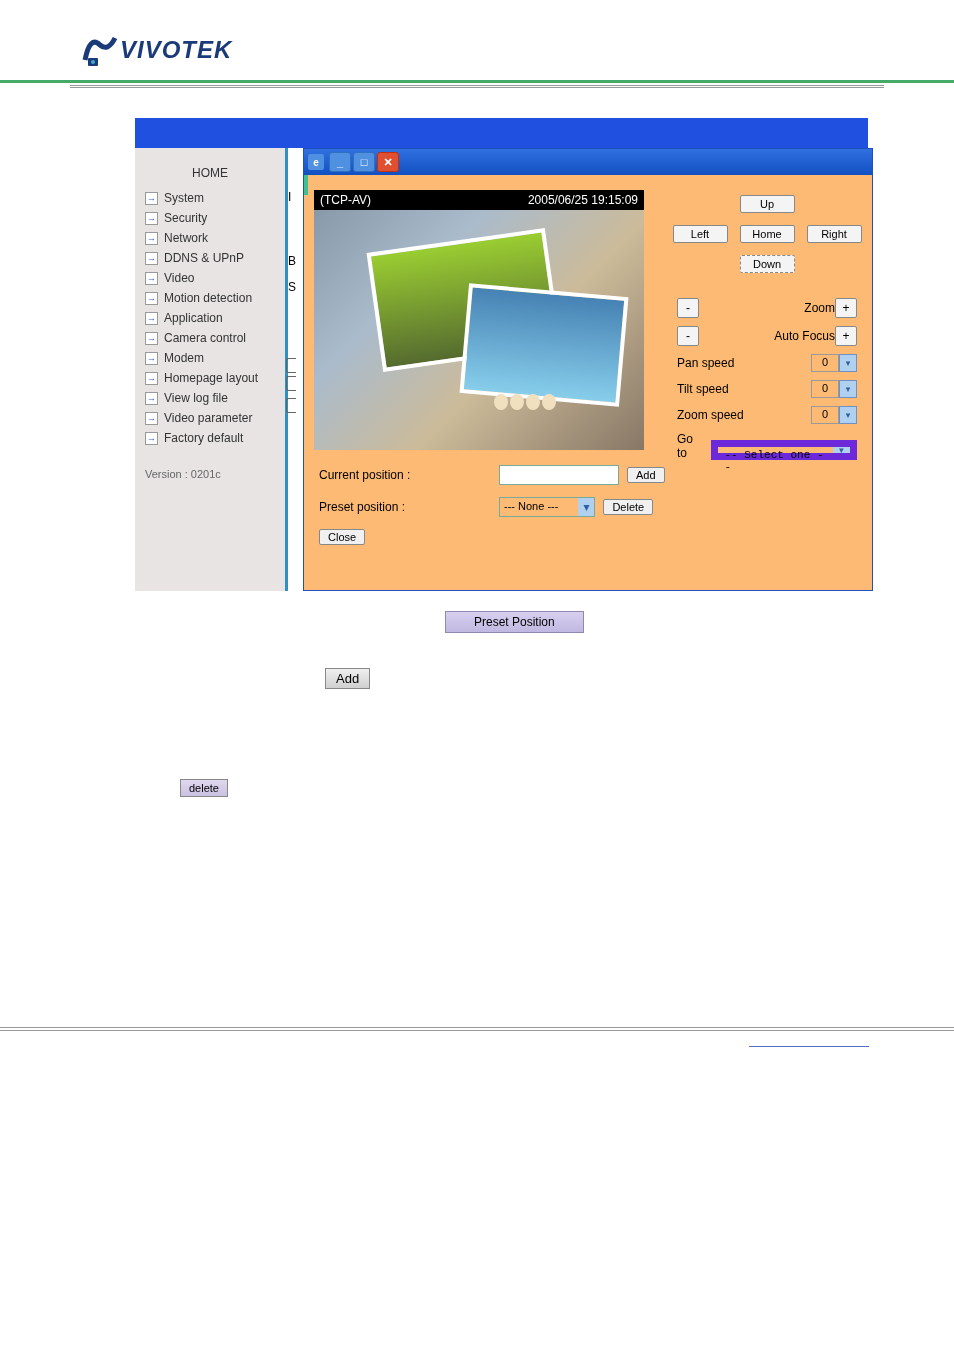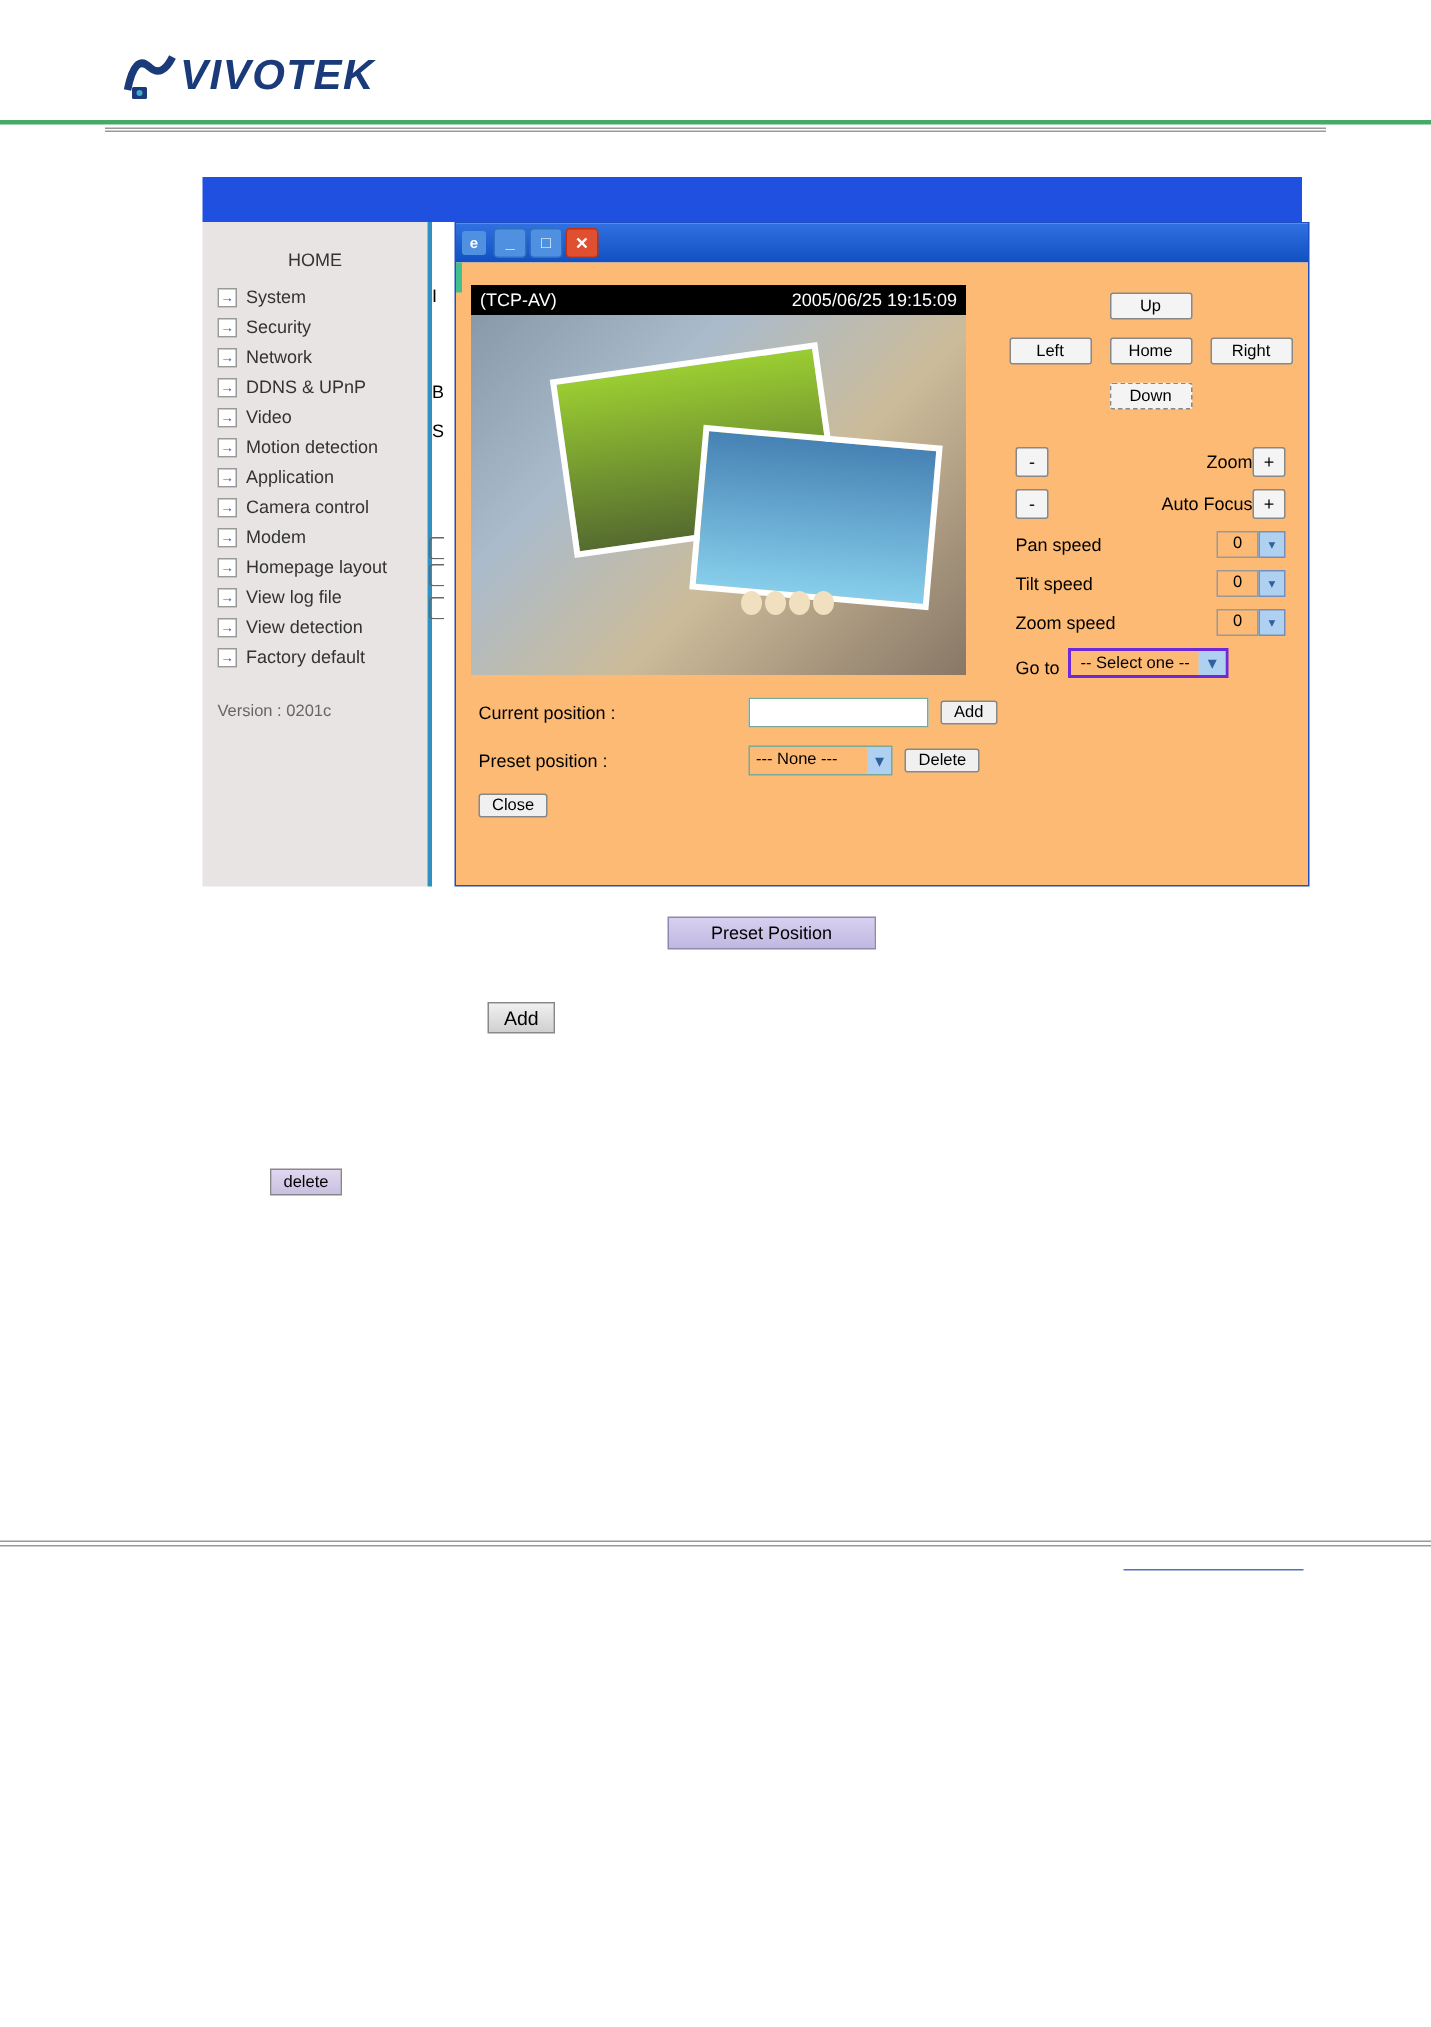--- a/index.html
+++ b/index.html
@@ -1,21 +1,21 @@
 <!DOCTYPE html>
 <html><head>
   <meta charset="utf-8">
   <style>
     * { margin: 0; padding: 0; box-sizing: border-box; }
     body { font-family: Arial, sans-serif; background: #fff; width: 954px; }
     
     .page-header { padding: 30px 0 10px 80px; border-bottom: 3px solid #4a6; }
     .logo { display: flex; align-items: center; }
     .logo-icon { width: 40px; height: 40px; position: relative; }
-    .logo-text { font-size: 28px; font-weight: bold; font-style: italic; color: #1a3a7a; letter-spacing: 1px; }
+    .logo-text { font-size: 24px; font-weight: bold; font-style: italic; color: #1a3a7a; letter-spacing: 1px; }
     
     .double-line-top { border-top: 1px solid #999; border-bottom: 1px solid #999; height: 3px; margin: 2px 70px 0; }
     
     .main-area { margin-top: 30px; display: flex; }
     
     
     .blue-bar { width: 150px; height: 30px; background: #2050e0; margin-left: 135px; }
     
     .content-wrapper { display: flex; margin-left: 135px; }
     
@@ -68,21 +68,21 @@
     .dpad-down { border: 1px dashed #888; }
     
     .ctrl-row { display: flex; align-items: center; justify-content: space-between; margin-bottom: 8px; }
     .sq-btn { width: 22px; height: 20px; border: 1px solid #888; background: #f4f4f4; display: flex; align-items: center; justify-content: center; font-size: 12px; cursor: pointer; border-radius: 2px; }
     .ctrl-label { flex: 1; text-align: right; }
     .speed-select { display: flex; align-items: center; }
     .speed-select .num { border: 1px solid #999; width: 28px; height: 18px; text-align: center; font-size: 11px; padding-top: 1px; }
     .speed-select .arr { width: 18px; height: 18px; background: #b0d0f0; border: 1px solid #7090c0; display: flex; align-items: center; justify-content: center; font-size: 9px; color: #3060a0; }
     
     .goto-row { display: flex; align-items: flex-end; gap: 6px; margin-top: 6px; }
-    .goto-select { display: flex; border: 2px solid #6d28d9; height: 20px; }
+    .goto-select { display: flex; border: 7px solid #6d28d9; height: 20px; font-family: Liberation Mono, monospace; }
     .goto-select .val { padding: 2px 6px; font-size: 11px; }
     
     .preset-btn { background: linear-gradient(#d8d0f0, #c0b8e0); border: 1px solid #9088b0; padding: 3px 28px; font-size: 12px; margin: 20px 0 0 445px; display: inline-block; cursor: pointer; }
     .add-btn2 { background: linear-gradient(#f0f0f0, #d0d0d0); border: 1px solid #888; padding: 2px 10px; font-size: 13px; margin: 35px 0 0 325px; display: inline-block; cursor: pointer; }
     .delete-btn2 { background: linear-gradient(#e0d8f0, #c8c0e0); border: 1px solid #888; padding: 2px 8px; font-size: 11px; margin: 90px 0 0 180px; display: inline-block; cursor: pointer; }
     
     .page-footer { margin-top: 230px; border-top: 1px solid #999; padding-top: 2px; }
     .page-footer-inner { border-top: 1px solid #999; height: 40px; }
     .footer-line { width: 120px; height: 1px; background: #5070c0; float: right; margin: 15px 85px 0 0; }
   </style>
@@ -152,21 +152,21 @@
         <div class="sidebar-item">
             <span class="sidebar-arrow">→</span>
             <span>Homepage layout</span>
           </div>
         <div class="sidebar-item">
             <span class="sidebar-arrow">→</span>
             <span>View log file</span>
           </div>
         <div class="sidebar-item">
             <span class="sidebar-arrow">→</span>
-            <span>View detection</span>
+            <span>Video parameter</span>
           </div>
         <div class="sidebar-item">
             <span class="sidebar-arrow">→</span>
             <span>Factory default</span>
           </div>
         <div class="version">Version : 0201c</div>
       </div>
 
       <div class="nav-gap"></div>
       <div class="nav-letters">

